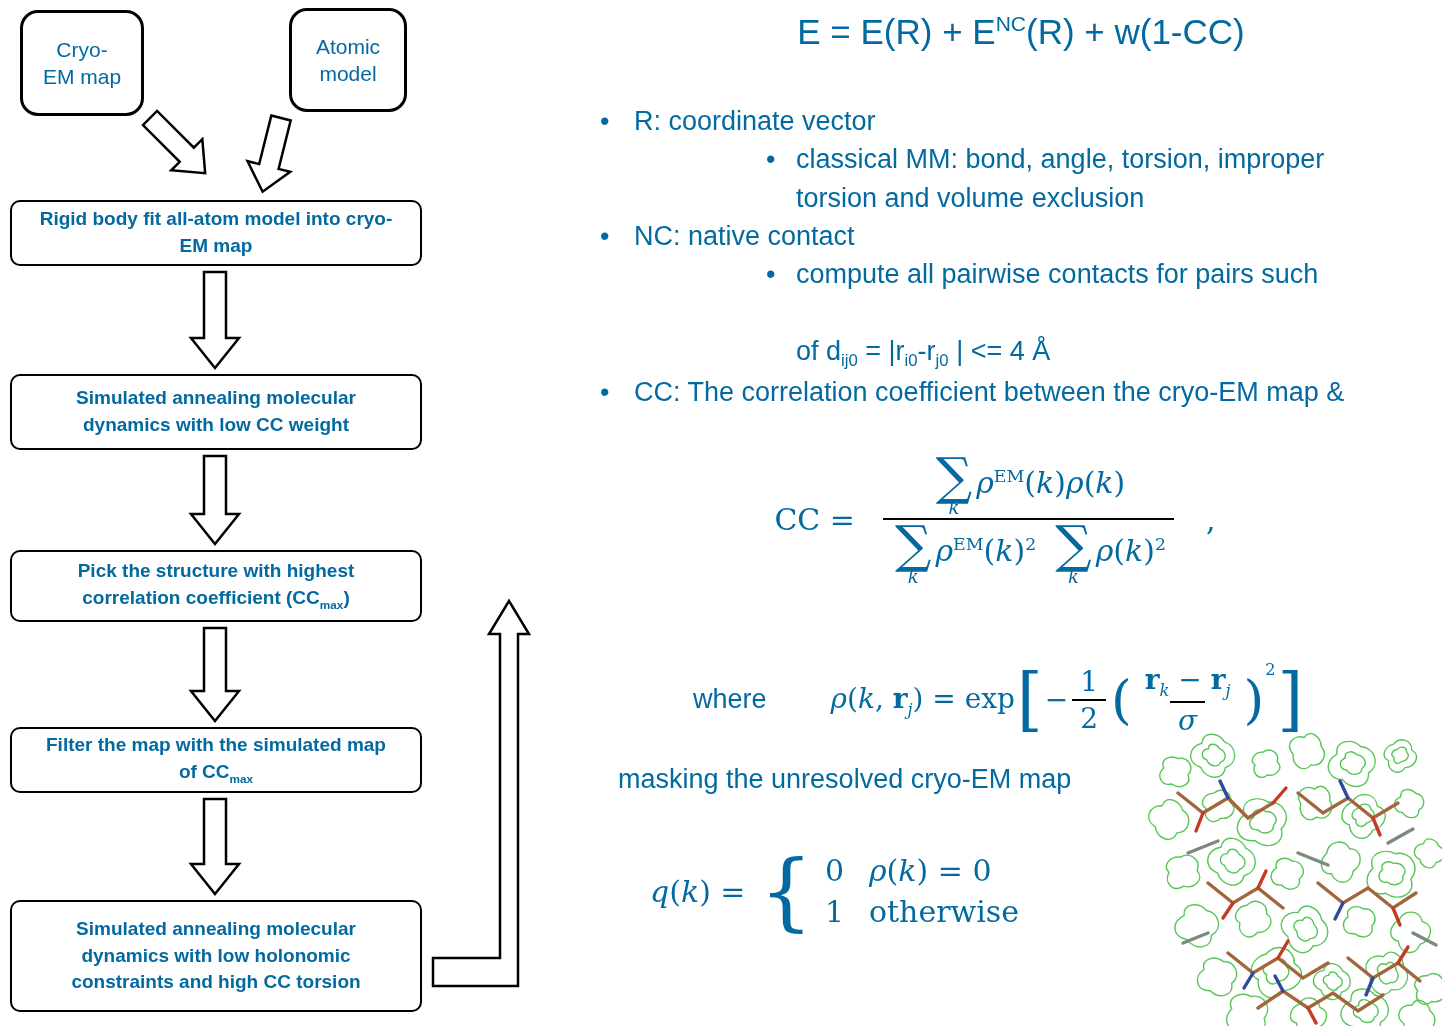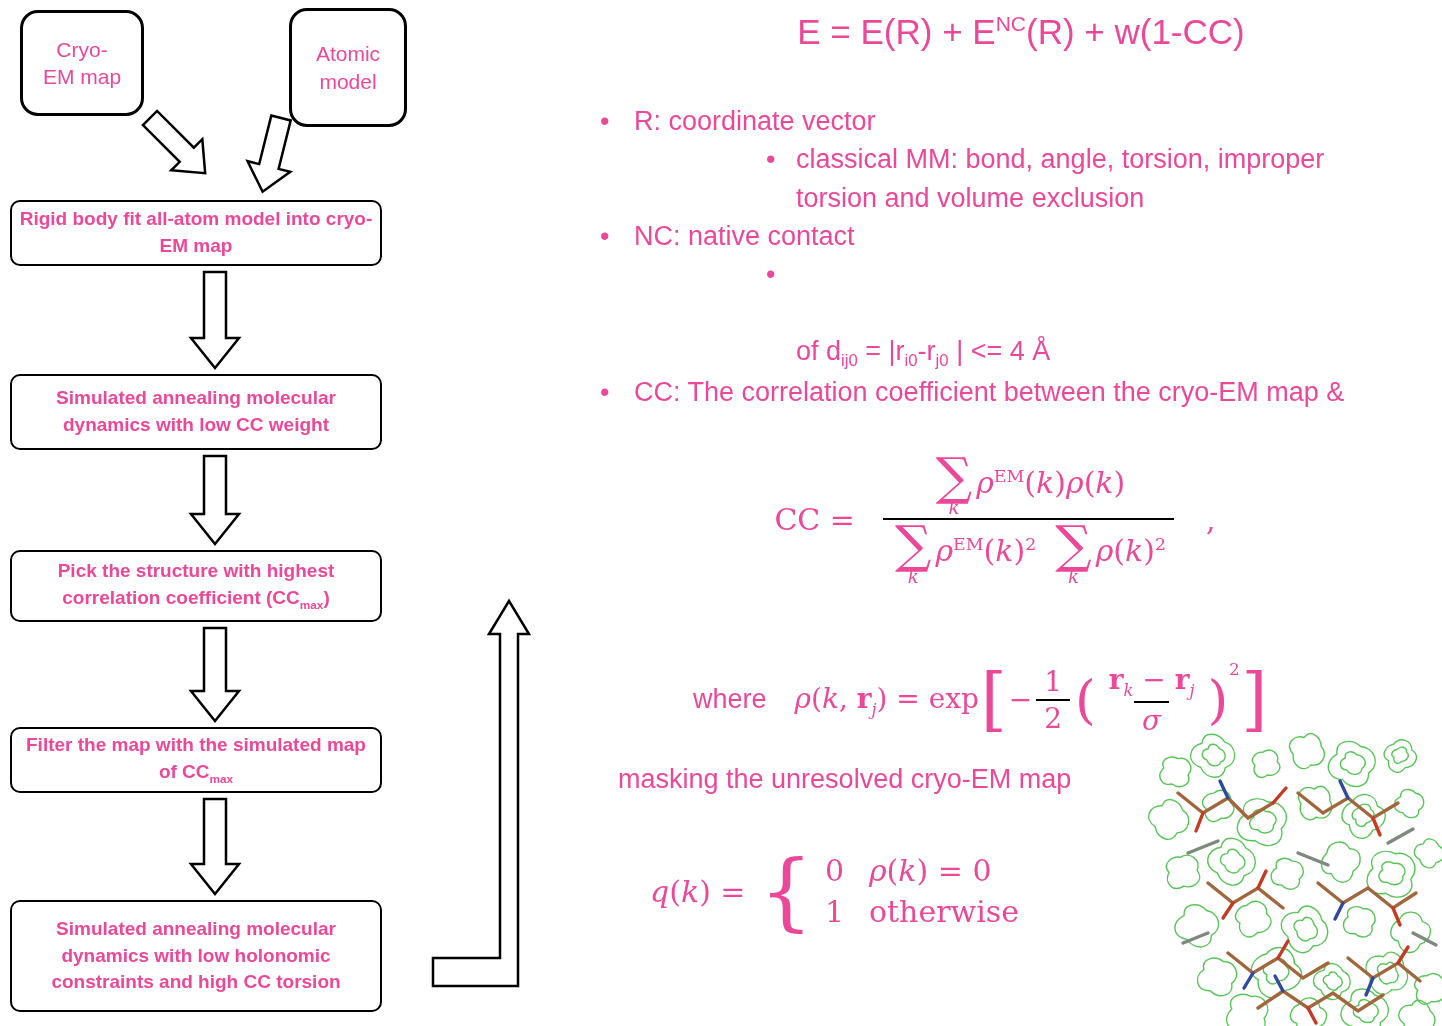--- a/index.html
+++ b/index.html
@@ -1,27 +1,27 @@
 <!DOCTYPE html>
 <html style="--mesh-green: #2eb82e; --bond-tan: #a1663c; --bond-red: #c23b22; --bond-blue: #2e4a9e; --bond-gray: #7d8a7d;"><head>
 <meta charset="utf-8">
 <style>
   * { margin:0; padding:0; box-sizing:border-box; }
   html,body { background:#ffffff; }
   .slide { position:relative; width:1442px; height:1026px; background:#fff;
-           font-family:"Liberation Sans", sans-serif; color:#ec4899; overflow:hidden; }
+           font-family:"Liberation Sans", sans-serif; color:#0369a1; overflow:hidden; }
 
   
   .fc-node { position:absolute; border:3px solid #000; border-radius:18px; background:#fff;
              display:flex; align-items:center; justify-content:center; text-align:center;
              font-size:21px; line-height:1.3; }
   #node-cryo   { left:20px;  top:10px; width:124px; height:106px; }
-  #node-atomic { left:289px; top:8px;  width:118px; height:119px; }
-
-  .fc-step { position:absolute; left:10px; width:372px; border:2.5px solid #000; border-radius:10px;
+  #node-atomic { left:289px; top:8px;  width:118px; height:104px; }
+
+  .fc-step { position:absolute; left:10px; width:412px; border:2.5px solid #000; border-radius:10px;
              background:#fff; display:flex; align-items:center; justify-content:center;
              text-align:center; font-size:19px; font-weight:600; line-height:1.42; padding:4px 10px; }
   .fc-step .bx, .fc-node .bx { white-space:nowrap; }
   #step-1 { top:200px; height:66px; }
   #step-2 { top:374px; height:76px; }
   #step-3 { top:550px; height:72px; }
   #step-4 { top:727px; height:66px; }
   #step-5 { top:900px; height:112px; }
   .fc-step sub, .fc-node sub { font-size:62%; }
 
@@ -53,21 +53,21 @@
   .frac { display:inline-flex; flex-direction:column; align-items:center; margin:0 4px; }
   .frac .num, .frac .den { display:block; text-align:center; white-space:nowrap; padding:1px 8px; }
   .frac .den { border-top:2px solid #000; }
 
   #cc-eq { position:absolute; left:760px; top:452px; width:470px; display:flex;
            align-items:center; justify-content:center; font-size:30px; }
   #cc-eq .lhs { margin-right:24px; }
   #cc-eq .comma { margin-left:28px; }
 
   #where-row { position:absolute; left:693px; top:662px; display:flex; align-items:center; }
-  #where-label { font-size:27px; margin-right:28px; }
+  #where-label { font-size:27px; margin-right:64px; }
   #rho-eq { font-size:28px; display:inline-flex; align-items:center; }
   .bigd { font-size:2.35em; font-weight:300; line-height:0; margin:0 2px; transform:scaleY(1.05); display:inline-block; }
   .bigp { font-size:1.9em; font-weight:300; line-height:0; margin:0 1px; display:inline-block; }
   .power { align-self:flex-start; font-size:58%; margin-top:-2px; }
 
   #mask-head { position:absolute; left:618px; top:764px; font-size:27px; }
   #mask-eq { position:absolute; left:650px; top:850px; display:flex; align-items:center; font-size:30px; }
   #mask-eq .brace { font-size:84px; font-weight:300; line-height:0; margin:0 12px 0 14px; }
   .cases { display:inline-flex; flex-direction:column; }
   .case-row { display:flex; line-height:1.38; }
@@ -133,21 +133,21 @@
     <div class="b-item b-l2">
       <span class="b-marker">•</span>
       <span class="b-text"><span>classical MM: bond, angle, torsion, improper</span><br><span>torsion and volume exclusion</span></span>
     </div>
     <div class="b-item">
       <span class="b-marker">•</span>
       <span class="b-text"><span>NC: native contact</span></span>
     </div>
     <div class="b-item b-l2">
       <span class="b-marker">•</span>
-      <span class="b-text"><br><br><span>of d</span><sub>ij0</sub><span> = |r</span><sub>i0</sub><span>-r</span><sub>j0</sub><span> | &lt;= 4 Å</span></span>
+      <span class="b-text"><span>compute all pairwise contacts for pairs such</span><br><br><span>of d</span><sub>ij0</sub><span> = |r</span><sub>i0</sub><span>-r</span><sub>j0</sub><span> | &lt;= 4 Å</span></span>
     </div>
     <div class="b-item">
       <span class="b-marker">•</span>
       <span class="b-text"><span>CC: The correlation coefficient between the cryo-EM map &amp;</span><br></span>
     </div>
   </div>
 
   <div id="cc-eq" class="math">
     <span class="lhs"><span>CC =</span></span>
     <span class="frac">

